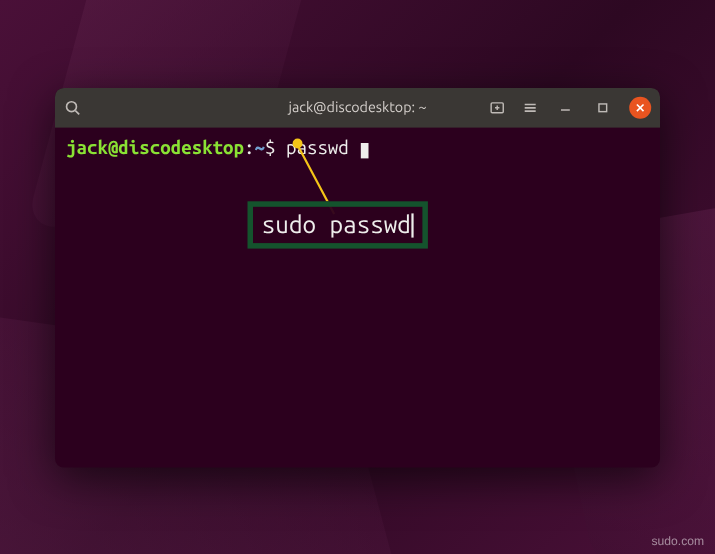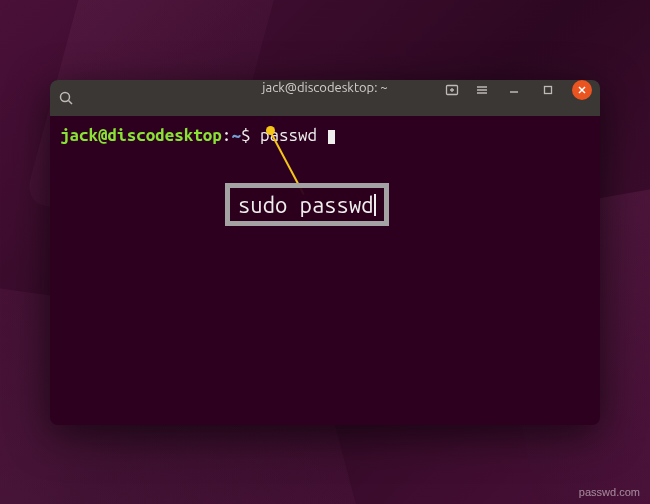--- a/index.html
+++ b/index.html
@@ -60,20 +60,21 @@
       height: 345px;
       background: #2c001e;
       border-radius: 8px;
       box-shadow: 0 10px 40px rgba(0,0,0,0.6);
       overflow: hidden;
     }
     .titlebar {
       height: 36px;
       background: #3a3734;
       display: flex;
+      align-items: center;
       padding: 0 8px;
       position: relative;
     }
     .titlebar-left {
       display: flex;
       align-items: center;
       gap: 8px;
     }
     .titlebar-center {
       position: absolute;
@@ -153,21 +154,21 @@
       height: 2px;
       background: #f5c518;
       transform-origin: left center;
       transform: rotate(62deg);
       z-index: 9;
     }
     .annotation-box {
       position: absolute;
       top: 183px;
       left: 225px;
-      border: 5px solid #a3a3a3;
+      border: 5px solid #14532d;
       background: rgba(44,0,30,0.95);
       padding: 4px 8px;
       z-index: 10;
     }
     .annotation-text {
       font-family: 'Ubuntu Mono', 'DejaVu Sans Mono', monospace;
       font-size: 22px;
       color: #eeeeec;
       white-space: pre;
     }
@@ -242,13 +243,13 @@
     <div class="prompt-line"><span class="prompt-user">jack@discodesktop</span><span class="prompt-colon">:</span><span class="prompt-path">~</span><span class="prompt-dollar">$</span> <span class="prompt-command">passwd</span> <span class="cursor"></span></div>
   </div>
 </div>
 
 <div class="annotation-dot"></div>
 <div class="annotation-line"></div>
 <div class="annotation-box">
   <span class="annotation-text">sudo passwd</span><span class="annotation-cursor"></span>
 </div>
 
-<div class="watermark">passwd.com</div>
+<div class="watermark">sudo.com</div>
 
 </body></html>

